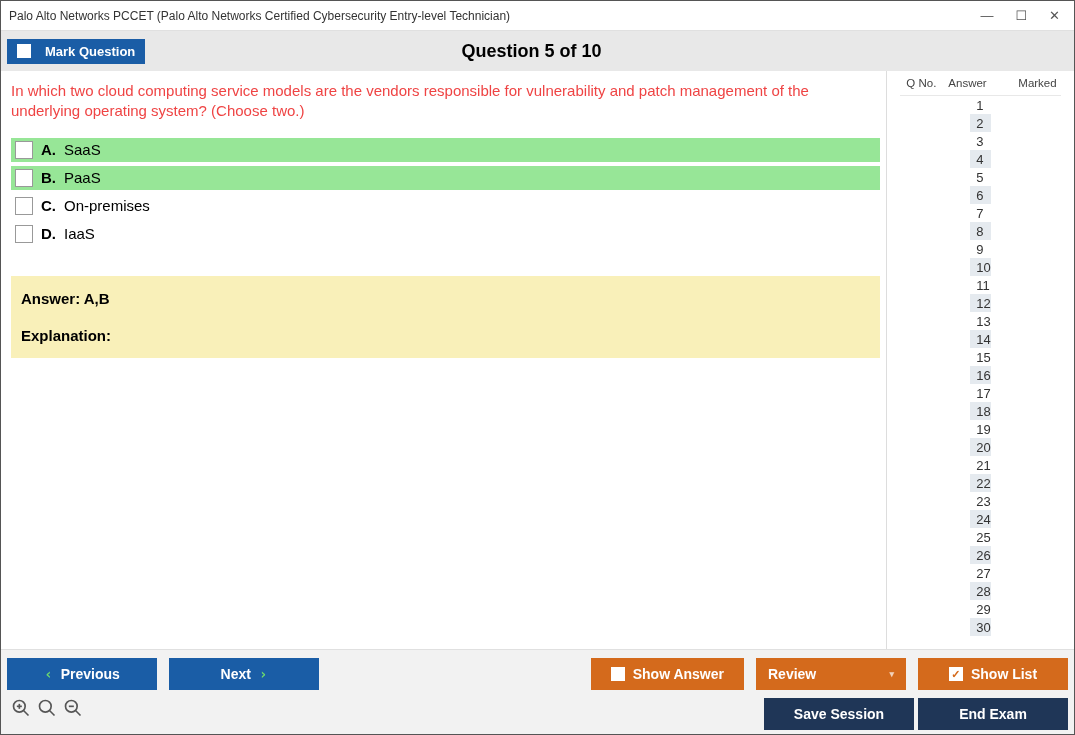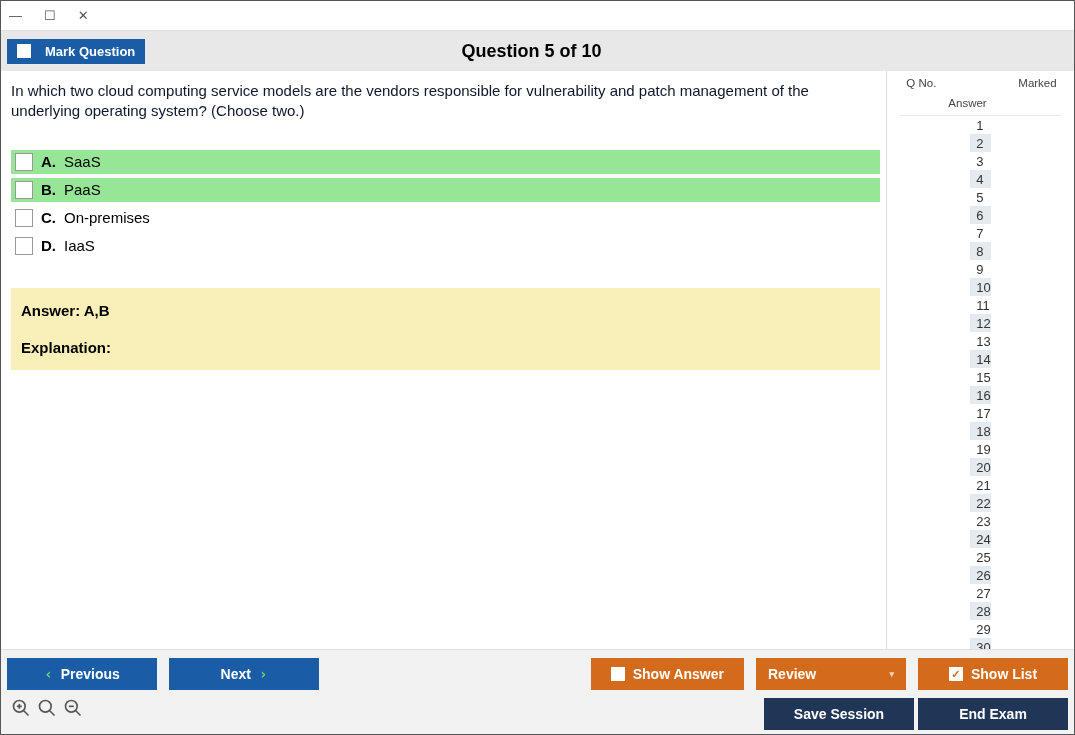--- a/index.html
+++ b/index.html
@@ -84,23 +84,23 @@
 }
 .q-area {
   flex: 1;
   padding: 10px 6px 6px 10px;
   display: flex;
   flex-direction: column;
   overflow: auto;
 }
 .q-text {
   font-size: 15px;
-  color: #0f172a;
+  color: #ef4444;
   line-height: 1.35;
-  margin-bottom: 28px;
+  margin-bottom: 16px;
   max-width: 850px;
 }
 .options {
   display: flex;
   flex-direction: column;
   gap: 4px;
 }
 .option-row {
   display: flex;
   align-items: center;
@@ -136,21 +136,21 @@
   align-items: center;
 }
 .side-header {
   display: flex;
   font-size: 11.5px;
   color: #444;
   padding: 6px 4px 6px 6px;
   border-bottom: 1px solid #e8e8e8;
 }
 .side-header .col-q { width: 42px; }
-.side-header .col-ans { width: 70px; margin-top: 20px; }
+.side-header .col-ans { width: 70px; }
 .side-header .col-mk { flex: 1; text-align: center;}
 .side-list {
   flex: 1;
   overflow-y: scroll;
   font-size: 13px;
 }
 .side-row {
   height: 18px;
   padding-left: 6px;
   display: flex;
@@ -218,20 +218,21 @@
   padding-left: 4px;
 }
 .zoom-icons svg { width: 20px; height: 20px; }
 </style>
 </head>
 <body>
 
 <div class="window">
 
   <div class="titlebar">
+    <div class="titlebar-text">Palo Alto Networks PCCET (Palo Alto Networks Certified Cybersecurity Entry-level Technician)</div>
     <div class="win-controls">
       <span>—</span>
       <span>☐</span>
       <span>✕</span>
     </div>
   </div>
 
   <div class="header-bar">
     <button class="mark-btn">
       <span class="chk"></span>

